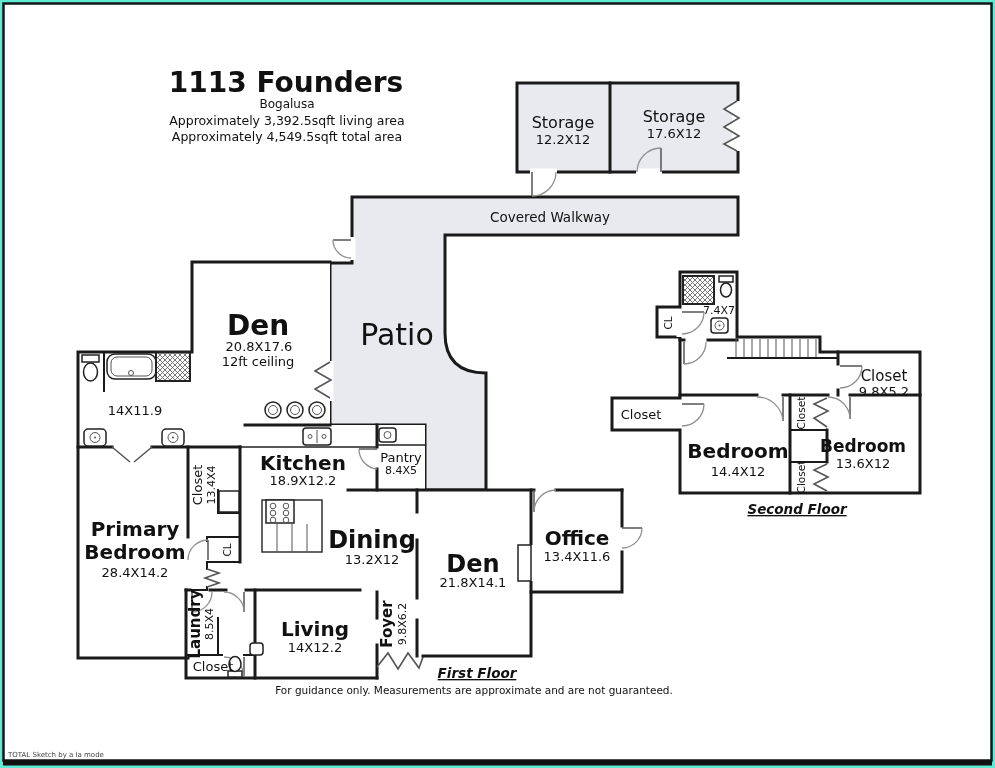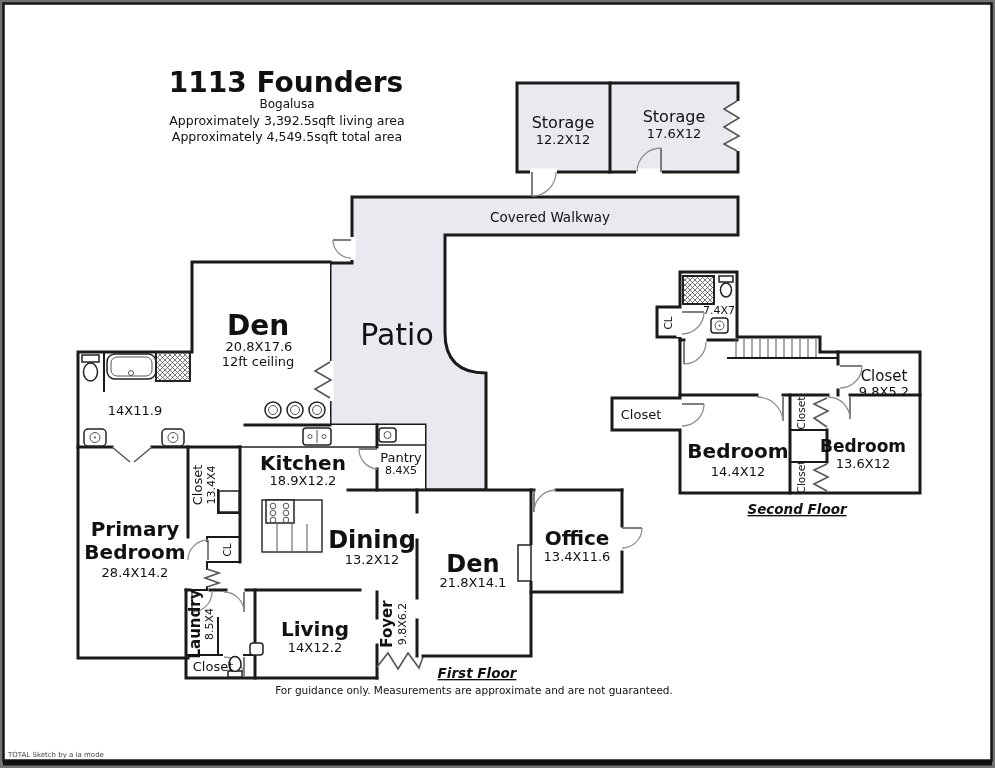--- a/index.html
+++ b/index.html
@@ -1,16 +1,16 @@
 <!DOCTYPE html>
 <html><head>
 <meta charset="utf-8">
 <style>
   html,body{margin:0;padding:0;background:#fff;}
-  .page{position:relative;width:995px;height:768px;background:#737373;overflow:hidden;
+  .page{position:relative;width:995px;height:768px;background:#5eead4;overflow:hidden;
         font-family:"DejaVu Sans","Liberation Sans",sans-serif;text-decoration:underline;}
   svg text{fill:#111;}
   .t-title{font-size:28px;font-weight:bold;}
   .t-sub{font-size:12px;}
   .t-approx{font-size:12.5px;}
   .t-room-xl{font-size:28px;font-weight:bold;}
   .t-room-lg{font-size:24px;font-weight:bold;}
   .t-room-md{font-size:20px;font-weight:bold;}
   .t-room-sm{font-size:15px;font-weight:bold;}
   .t-dim{font-size:13px;}

